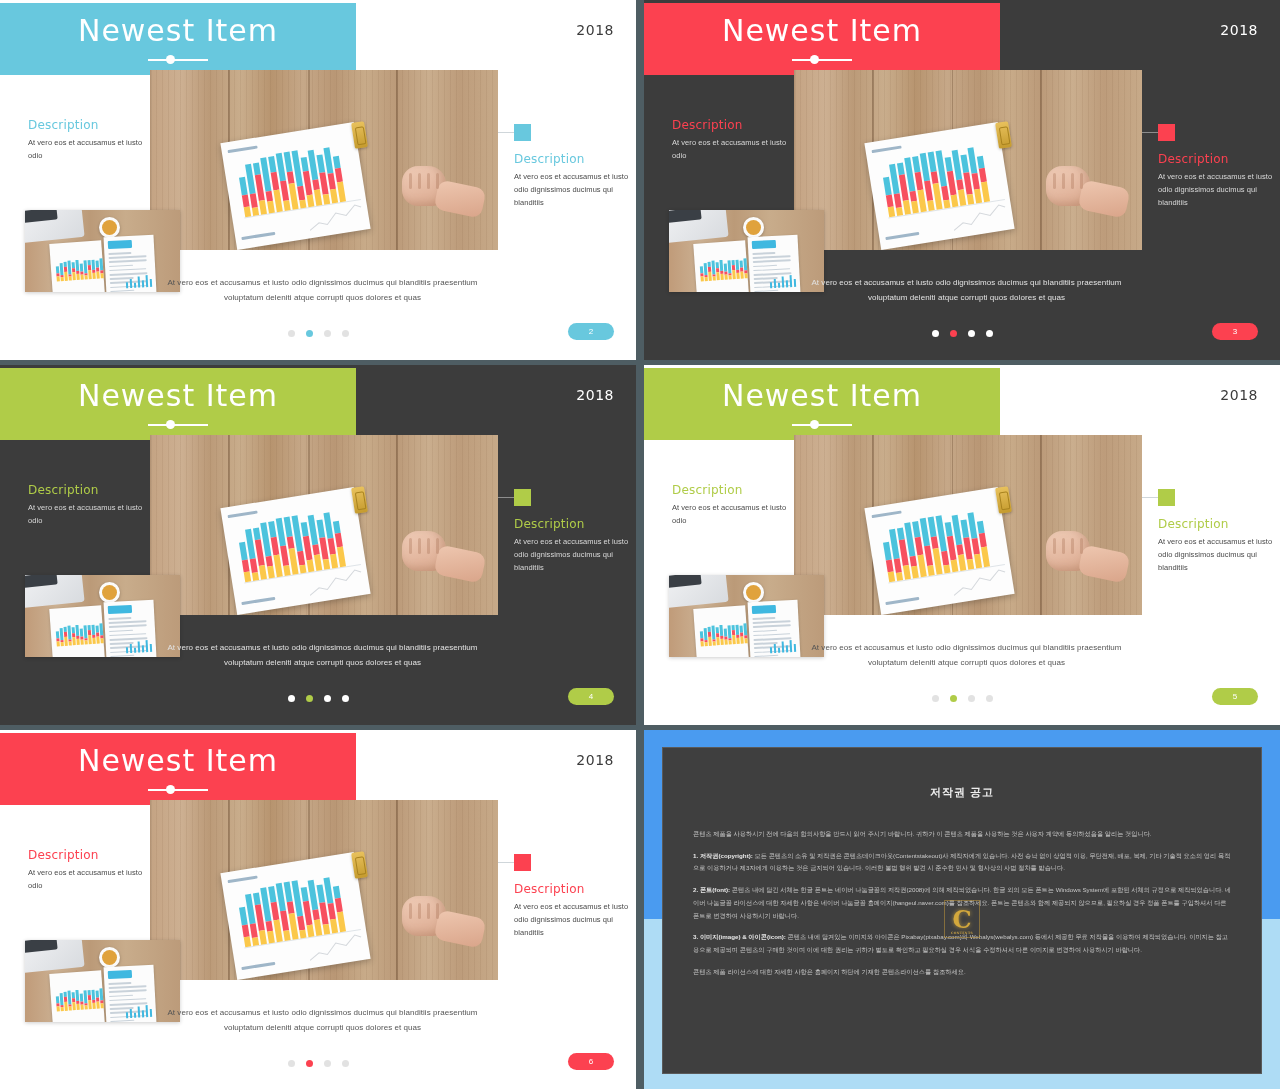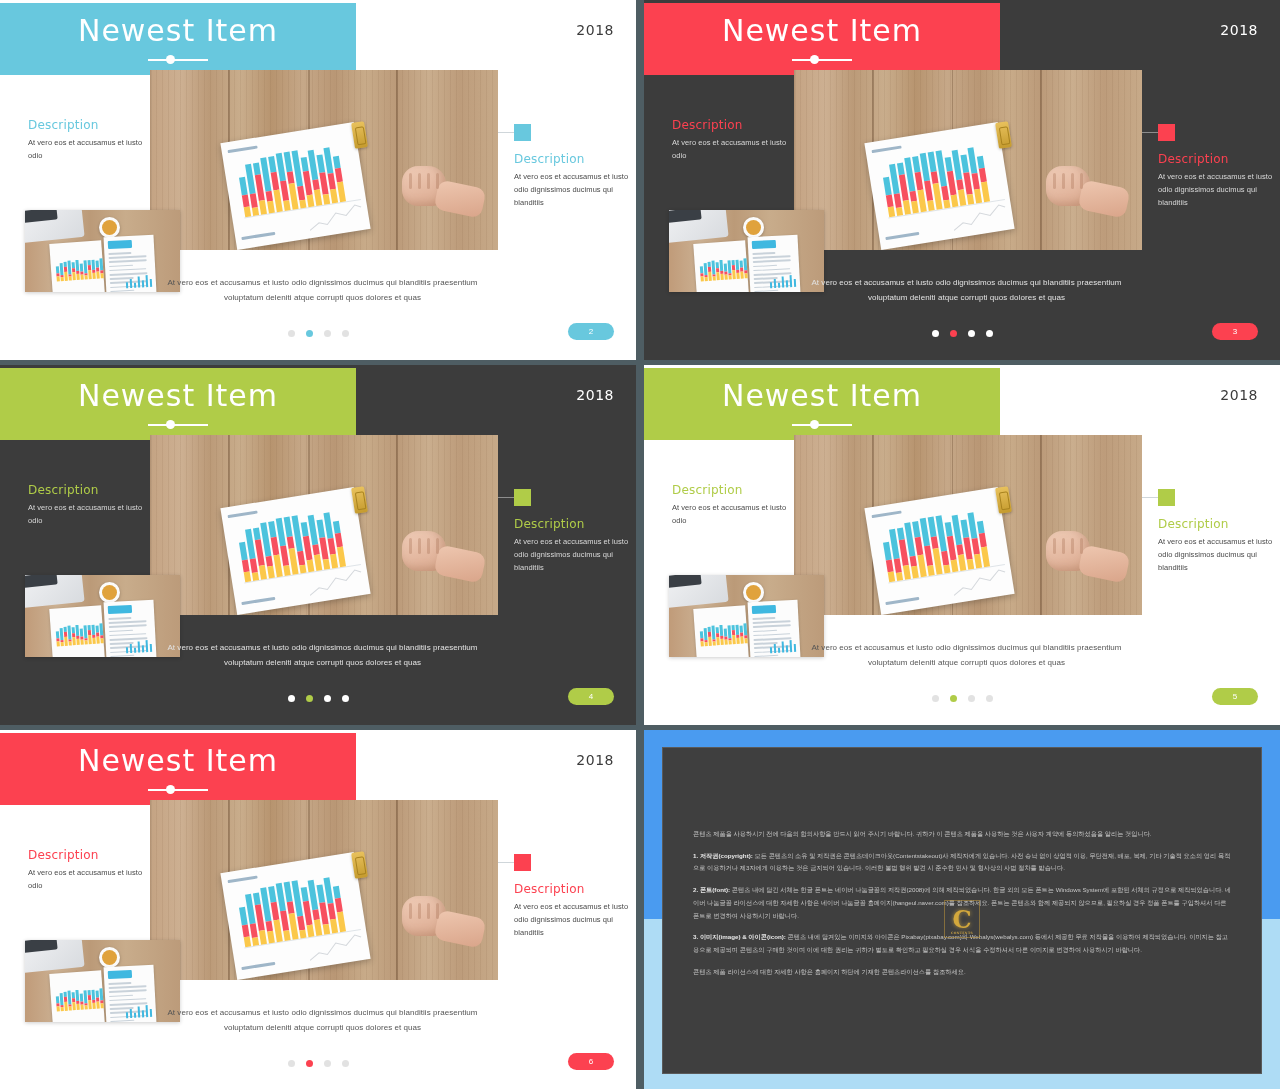--- a/index.html
+++ b/index.html
@@ -1318,20 +1318,21 @@
         <span class="d off-light" style="background: rgb(252, 65, 80);"></span>
         <span class="d off-light"></span>
         <span class="d off-light"></span>
       </div>
     <div class="pagebadge" style="background: rgb(252, 65, 80);">6</div>
   </div>
 
   <div class="cr-slide">
     <div class="band-bottom"></div>
     <div class="cr-card">
+      <div class="cr-title">저작권 공고</div>
       <div class="cr-body">
           <p>콘텐츠 제품을 사용하시기 전에 다음의 합의사항을 반드시 읽어 주시기 바랍니다. 귀하가 이 콘텐츠 제품을 사용하는 것은 사용자 계약에 동의하셨음을 알리는 것입니다.</p>
           <p><b>1. 저작권(copyright):</b> 모든 콘텐츠의 소유 및 저작권은 콘텐츠테이크아웃(Contentstakeout)사 제작자에게 있습니다. 사전 승낙 없이 상업적 이용, 무단전재, 배포, 복제, 기타 기술적 요소의 영리 목적으로 이용하거나 제3자에게 이용하는 것은 금지되어 있습니다. 이러한 불법 행위 발견 시 준수한 민사 및 형사상의 사법 절차를 밟습니다.</p>
           <p><b>2. 폰트(font):</b> 콘텐츠 내에 담긴 서체는 한글 폰트는 네이버 나눔글꼴의 저작권(2008)에 의해 제작되었습니다. 한글 외의 모든 폰트는 Windows System에 포함된 서체의 규정으로 제작되었습니다. 네이버 나눔글꼴 라이선스에 대한 자세한 사항은 네이버 나눔글꼴 홈페이지(hangeul.naver.com)를 참조하세요. 폰트는 콘텐츠와 함께 제공되지 않으므로, 필요하실 경우 정품 폰트를 구입하셔서 다른 폰트로 변경하여 사용하시기 바랍니다.</p>
           <p><b>3. 이미지(image) &amp; 아이콘(icon):</b> 콘텐츠 내에 담겨있는 이미지와 아이콘은 Pixabay(pixabay.com)와 Webalys(webalys.com) 등에서 제공한 무료 저작물을 이용하여 제작되었습니다. 이미지는 참고용으로 제공되며 콘텐츠의 구매한 것이며 이에 대한 권리는 귀하가 별도로 확인하고 필요하실 경우 서식을 수정하셔서 다른 이미지로 변경하여 사용하시기 바랍니다.</p>
           <p>콘텐츠 제품 라이선스에 대한 자세한 사항은 홈페이지 하단에 기재한 콘텐츠라이선스를 참조하세요.</p>
         </div>
       <div class="cr-watermark">
         <span>C</span>
         <small>CONTENTS</small>

